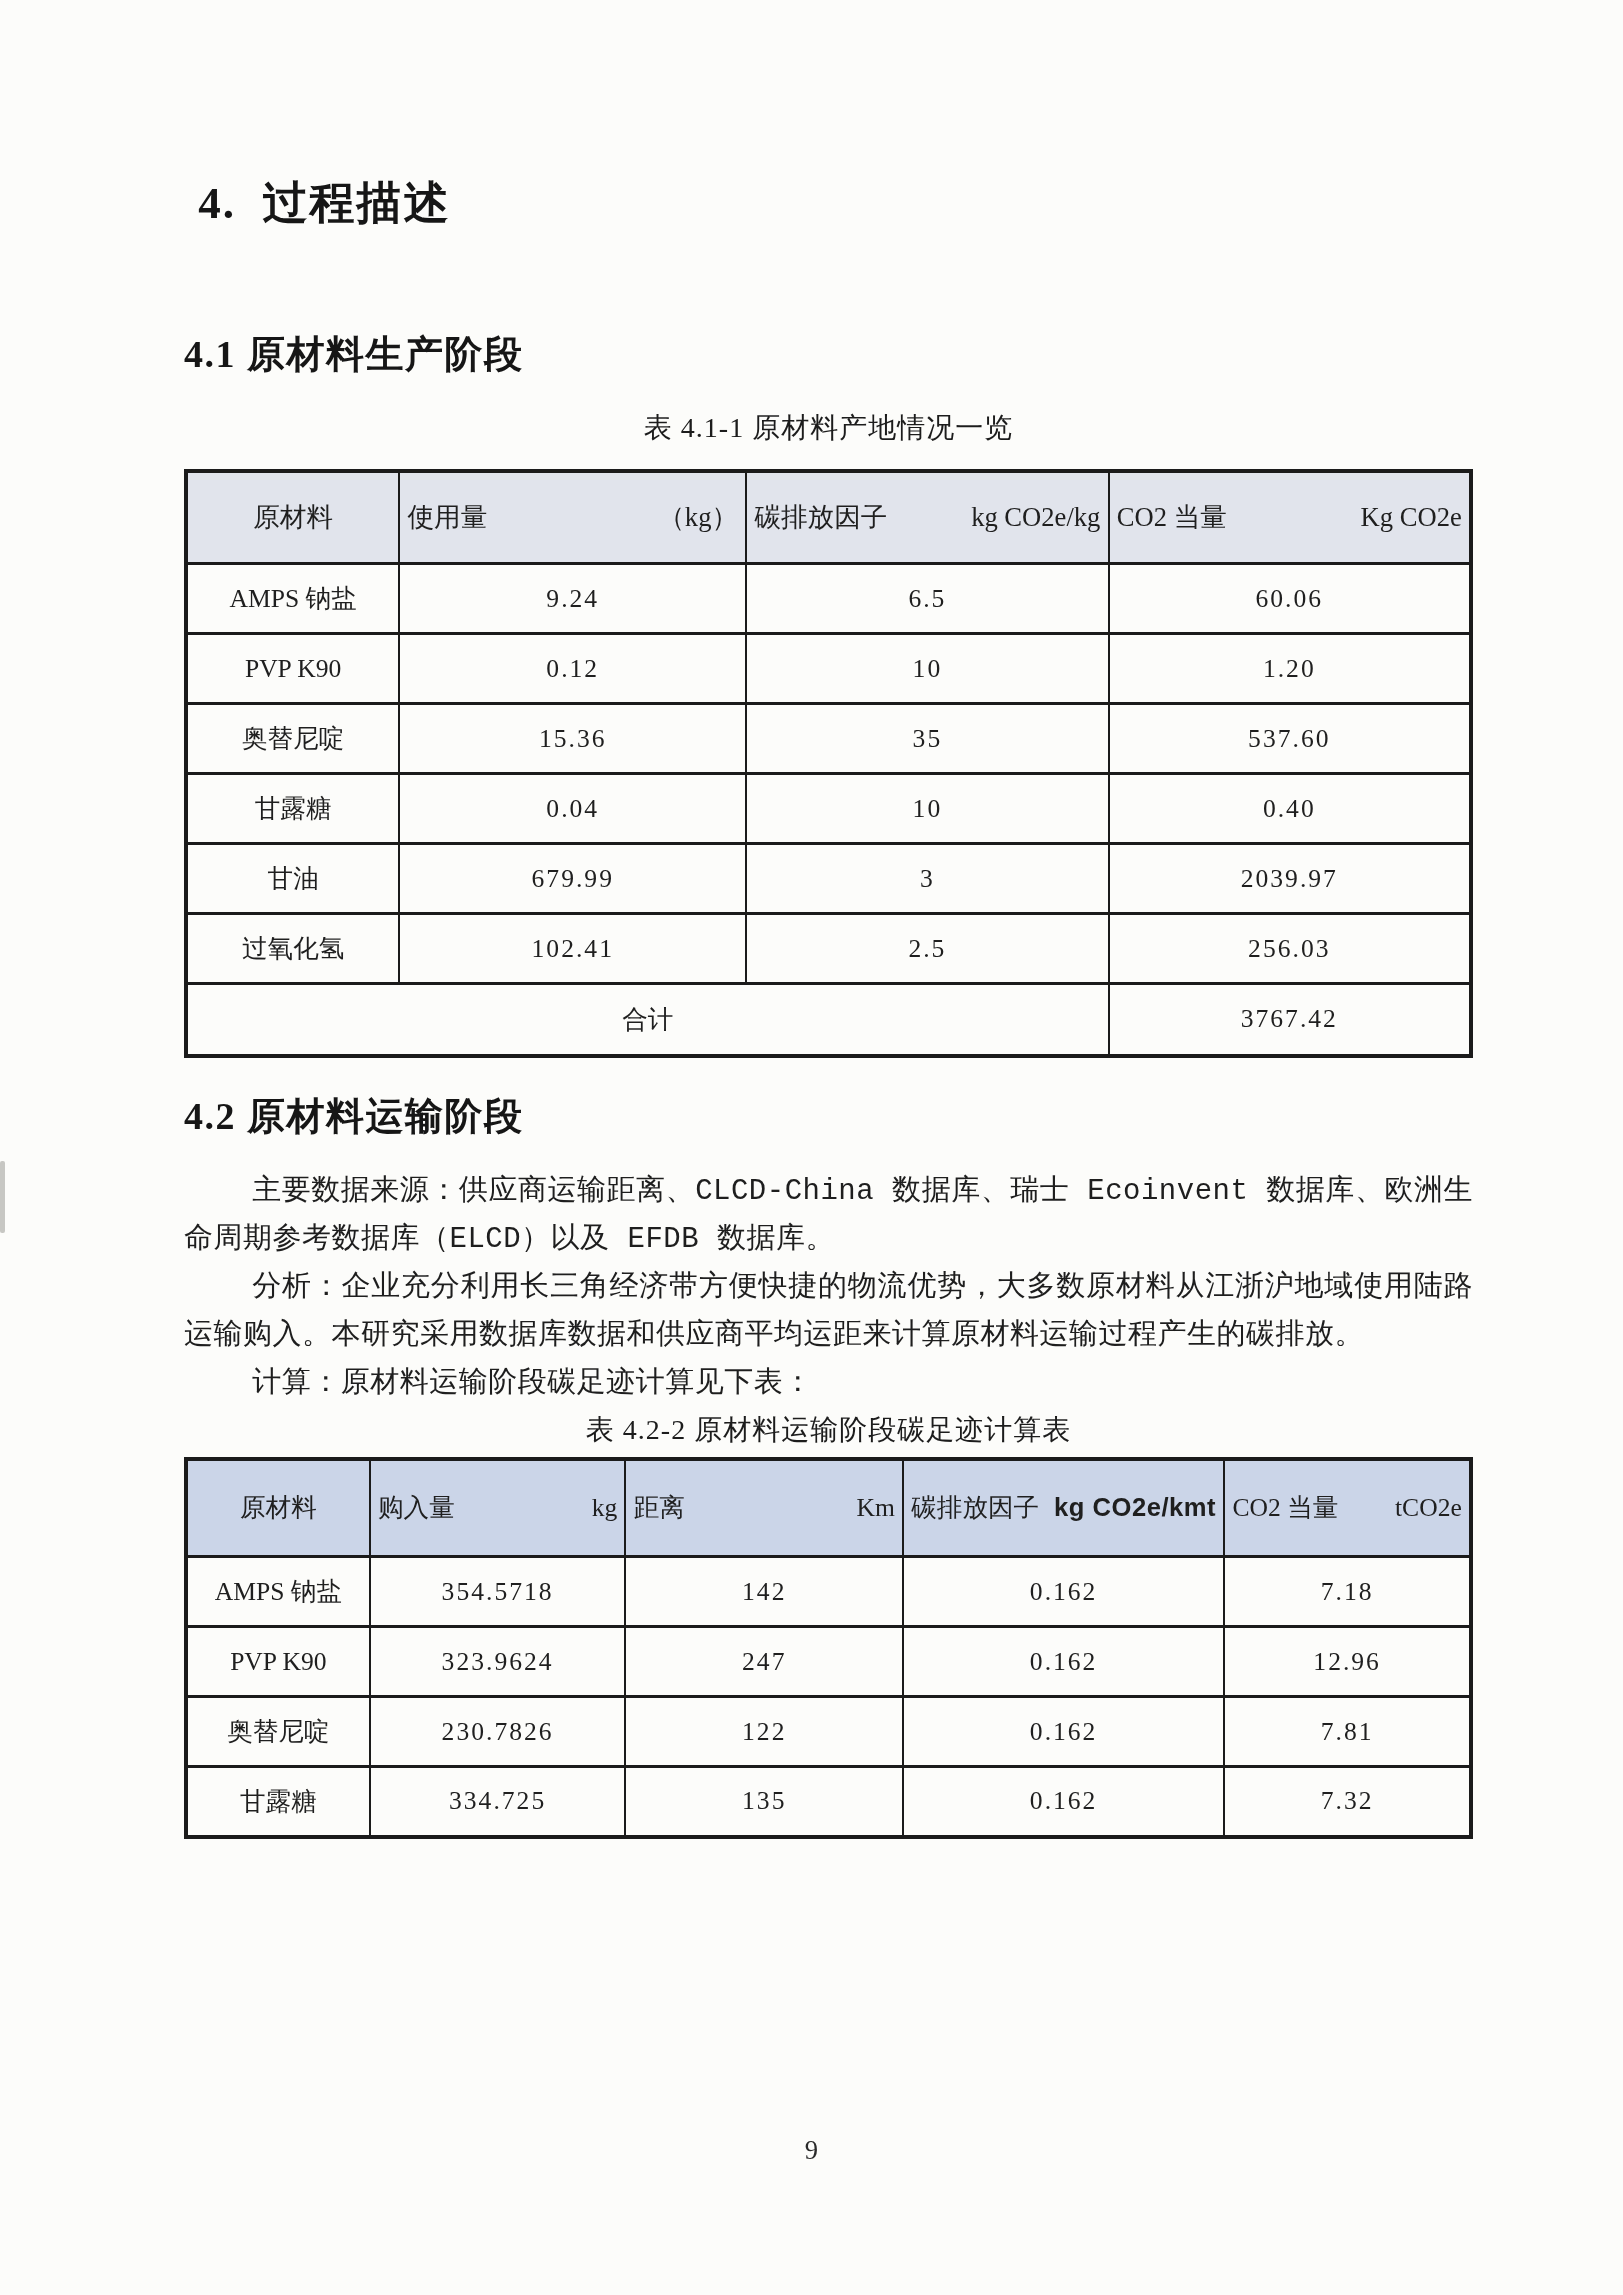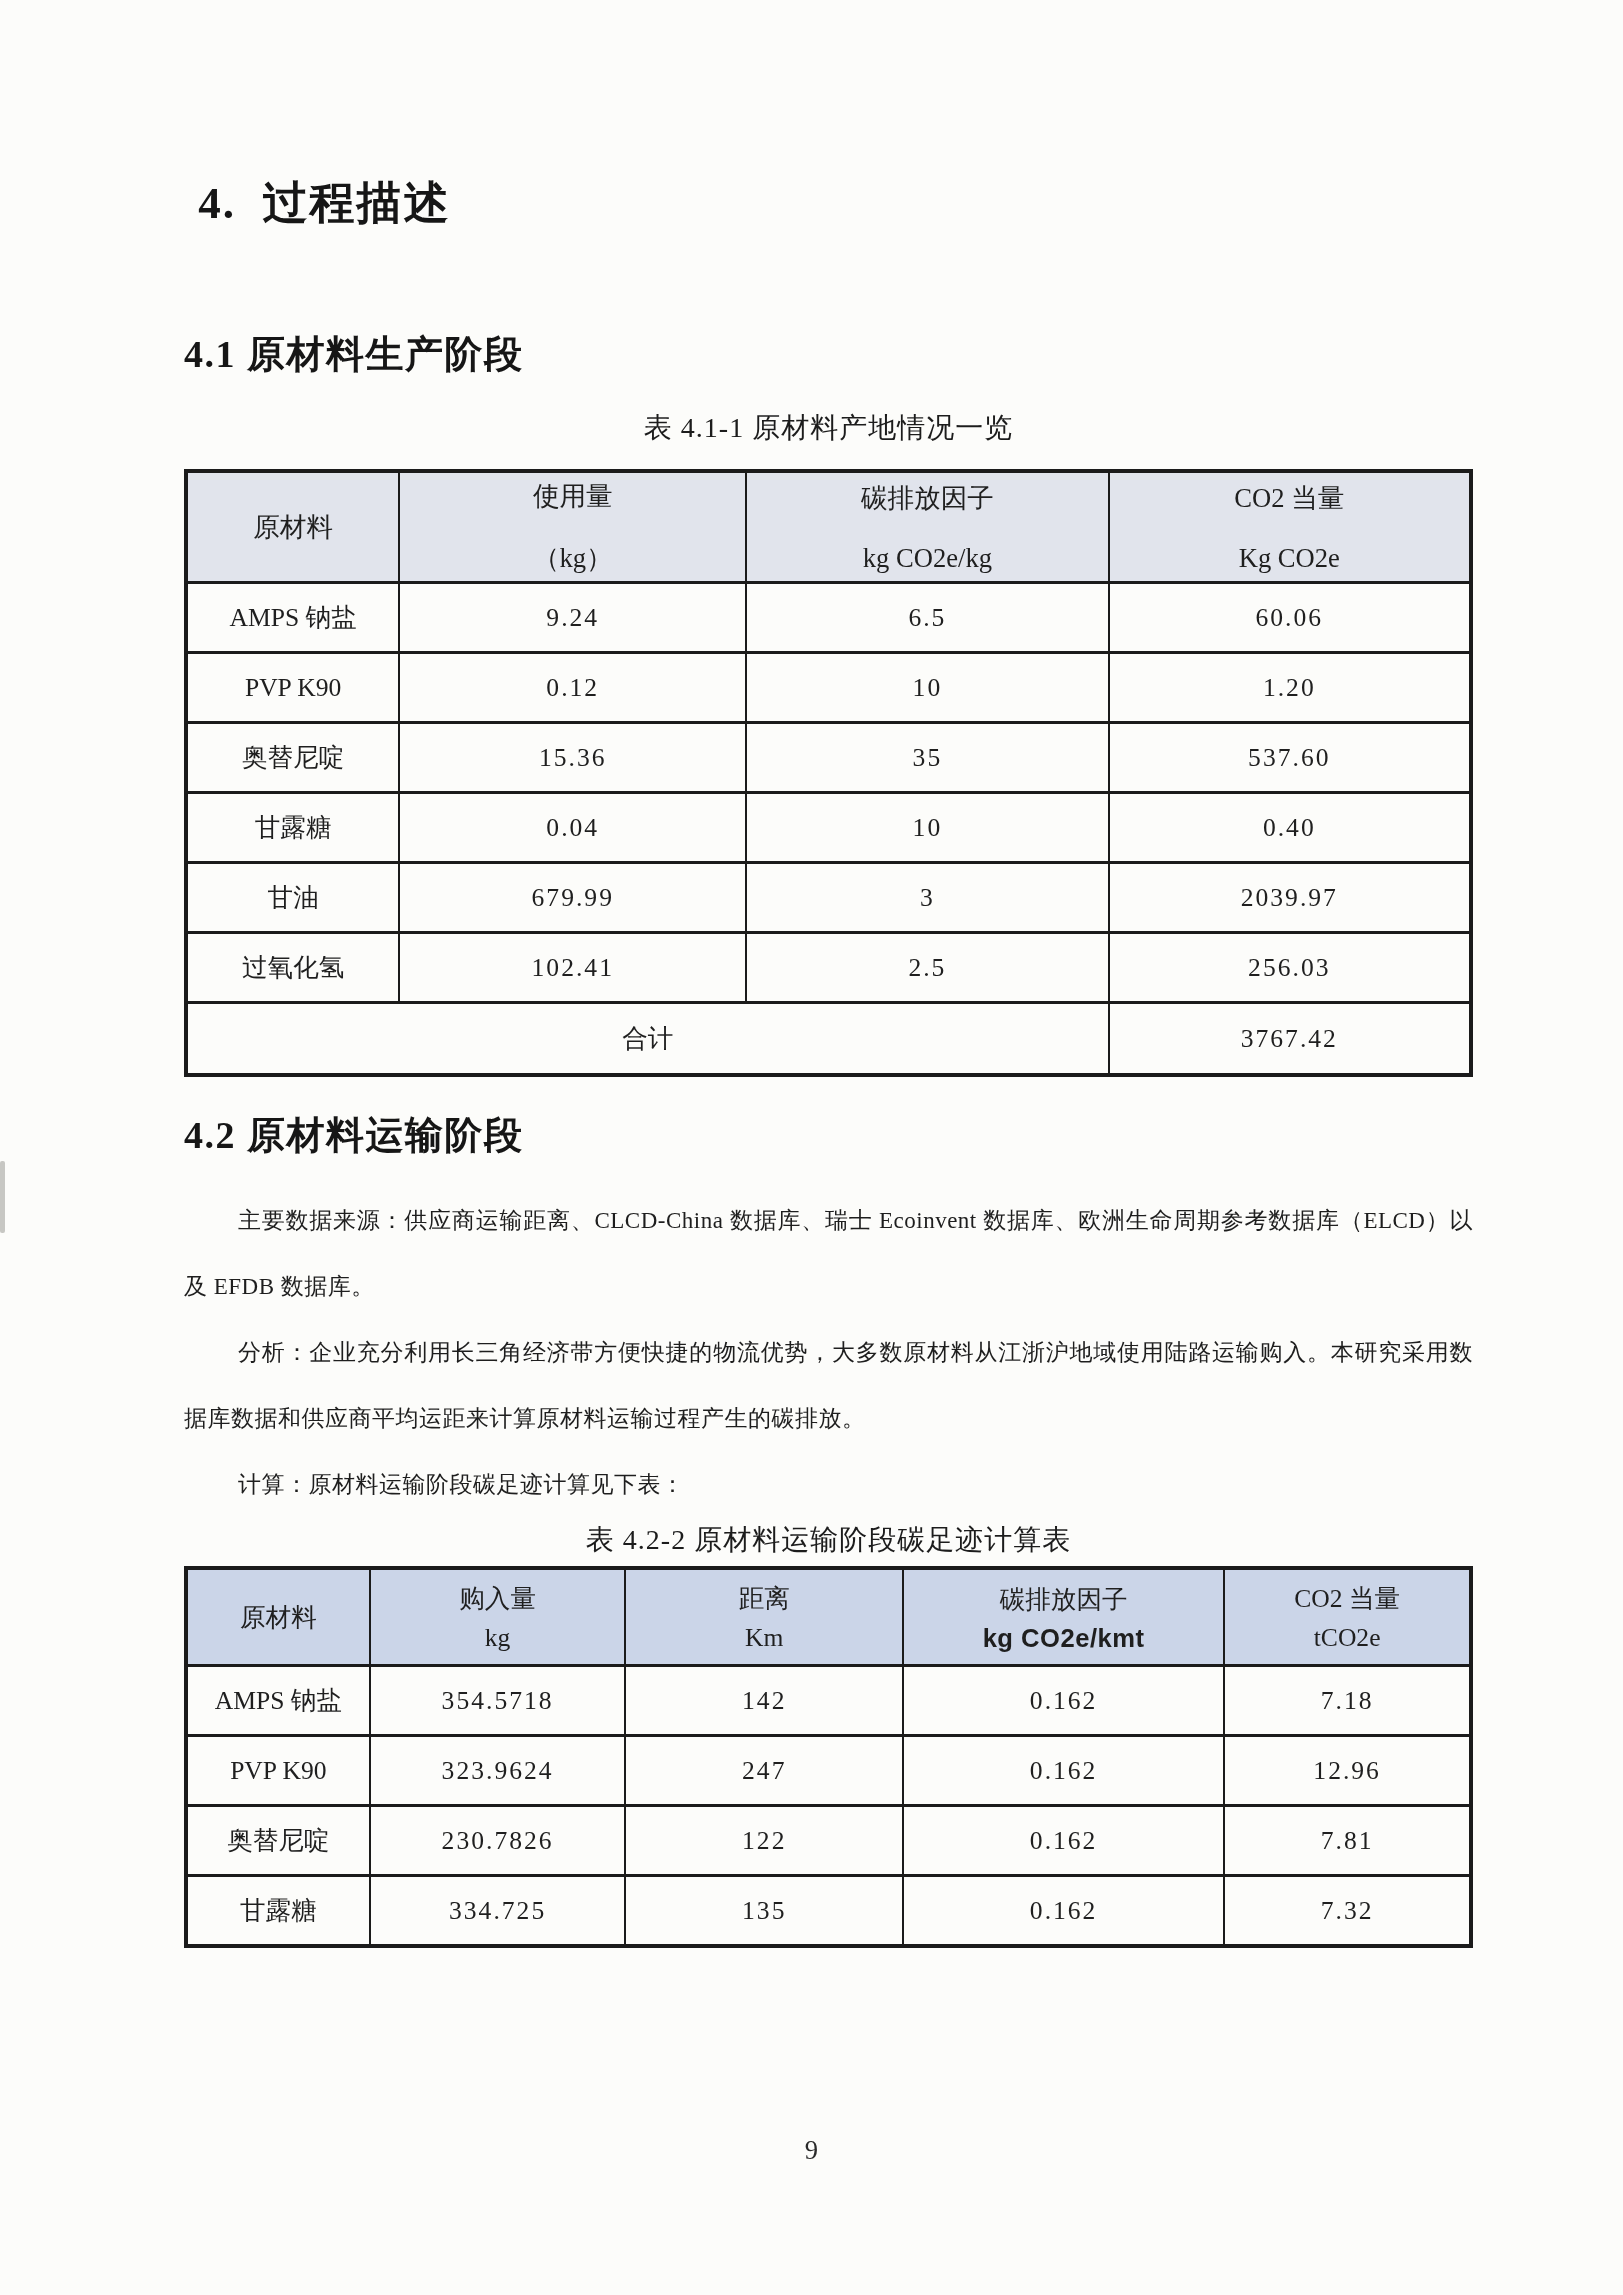--- a/index.html
+++ b/index.html
@@ -47,30 +47,30 @@
     font-size:25.6px; color:#1f1f1f;
     padding:5.1px 7.2px;
   }
   .t1 th { background:#e1e4ec; height:93px; font-size:26.6px; }
   .t2 th { background:#cbd5e8; height:98px; font-size:25.6px; }
   .t1 td { height:70px; }
   .t2 td { height:70px; }
   td.tall { height:101px; }
   td.total-row-cell { height:72px; }
 
-  .th-stack { display:flex; flex-direction:column; justify-content:space-between; align-items:center; gap:26.6px; }
+  .th-stack { display:flex; justify-content:space-between; align-items:center; gap:26.6px; }
   .t2 .th-stack { gap:7px; }
   .num { letter-spacing:2px; }
   .mat { white-space:pre-line; line-height:1.55; }
   .sans-bold { font-family:"Liberation Sans","DejaVu Sans",sans-serif; font-weight:700; letter-spacing:0.5px; }
 
   p.body-par {
-    font-size:23px; line-height:66px;
+    font-size:29px; line-height:48px;
     text-align:justify; letter-spacing:0.5px;
-    text-indent:2.35em; color:#1e1e1e;
+    text-indent:2.35em; color:#1e1e1e;font-family:Liberation Mono, monospace;
   }
   p.first-par { margin-top:30px; }
 
   .page-number {
     position:absolute; top:2135px; left:0; width:100%;
     text-align:center; font-size:26.6px; color:#2a2a2a;
   }
   
   .scan-smudge {
     position:absolute; left:0; top:1161px; width:5.1px; height:72px;

